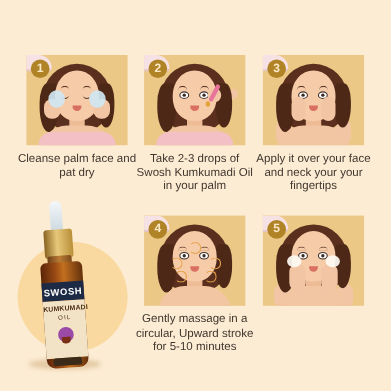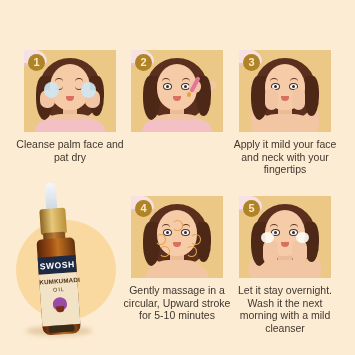--- a/index.html
+++ b/index.html
@@ -202,20 +202,21 @@
         <div class="mouth"></div>
         <div class="skin neck"></div>
         <div class="skin shoulders"></div>
         <div class="towel"></div>
         <div class="arm" style="right:6px;top:34px;width:26px;height:9px;transform:rotate(-22deg);"></div>
         <div class="hand" style="right:22px;top:30px;width:12px;height:13px;"></div>
         <div class="dropper" style="right:26px;top:26px;"></div>
         <div class="drop" style="right:32px;top:42px;"></div>
       </div>
     </div>
+    <div class="caption">Take 2-3 drops of Swosh Kumkumadi Oil in your palm</div>
   </div>
 
   <div class="step s3">
     <div class="thumb">
       <div class="badge">3</div>
       <div class="fig">
         <div class="hair hair-back"></div>
         <div class="hair hair-side-l"></div>
         <div class="hair hair-side-r"></div>
         <div class="skin head"></div>
@@ -228,21 +229,21 @@
         <div class="pupil pupil-r"></div>
         <div class="mouth"></div>
         <div class="skin neck"></div>
         <div class="skin shoulders"></div>
         <div class="hand" style="left:26px;top:38px;width:13px;height:22px;"></div>
         <div class="hand" style="right:26px;top:38px;width:13px;height:22px;"></div>
         <div class="arm" style="left:12px;top:58px;width:14px;height:24px;"></div>
         <div class="arm" style="right:12px;top:58px;width:14px;height:24px;"></div>
       </div>
     </div>
-    <div class="caption">Apply it mild your face and neck with your fingertips</div>
+    <div class="caption">Apply it over your face and neck your your fingertips</div>
   </div>
 
   <div class="step s4">
     <div class="thumb">
       <div class="badge">4</div>
       <div class="fig">
         <div class="hair hair-back"></div>
         <div class="hair hair-side-l"></div>
         <div class="hair hair-side-r"></div>
         <div class="skin head"></div>
@@ -285,21 +286,20 @@
         <div class="skin neck"></div>
         <div class="skin shoulders"></div>
         <div class="foam" style="left:50%;margin-left:-24px;top:36px;width:13px;height:11px;background:#fdfbf4;"></div>
         <div class="foam" style="left:50%;margin-left:11px;top:36px;width:13px;height:11px;background:#fdfbf4;"></div>
         <div class="hand" style="left:24px;top:44px;width:15px;height:24px;"></div>
         <div class="hand" style="right:24px;top:44px;width:15px;height:24px;"></div>
         <div class="arm" style="left:10px;top:62px;width:15px;height:22px;"></div>
         <div class="arm" style="right:10px;top:62px;width:15px;height:22px;"></div>
       </div>
     </div>
-    <div class="caption">Let it stay overnight. Wash it the next morning with a mild cleanser</div>
   </div>
 
   <div class="product">
     <div class="halo"></div>
     <div class="shadow"></div>
     <div class="bottle-wrap">
       <div class="tip"></div>
       <div class="collar"></div>
       <div class="neck-ring"></div>
       <div class="body-glass"></div>

